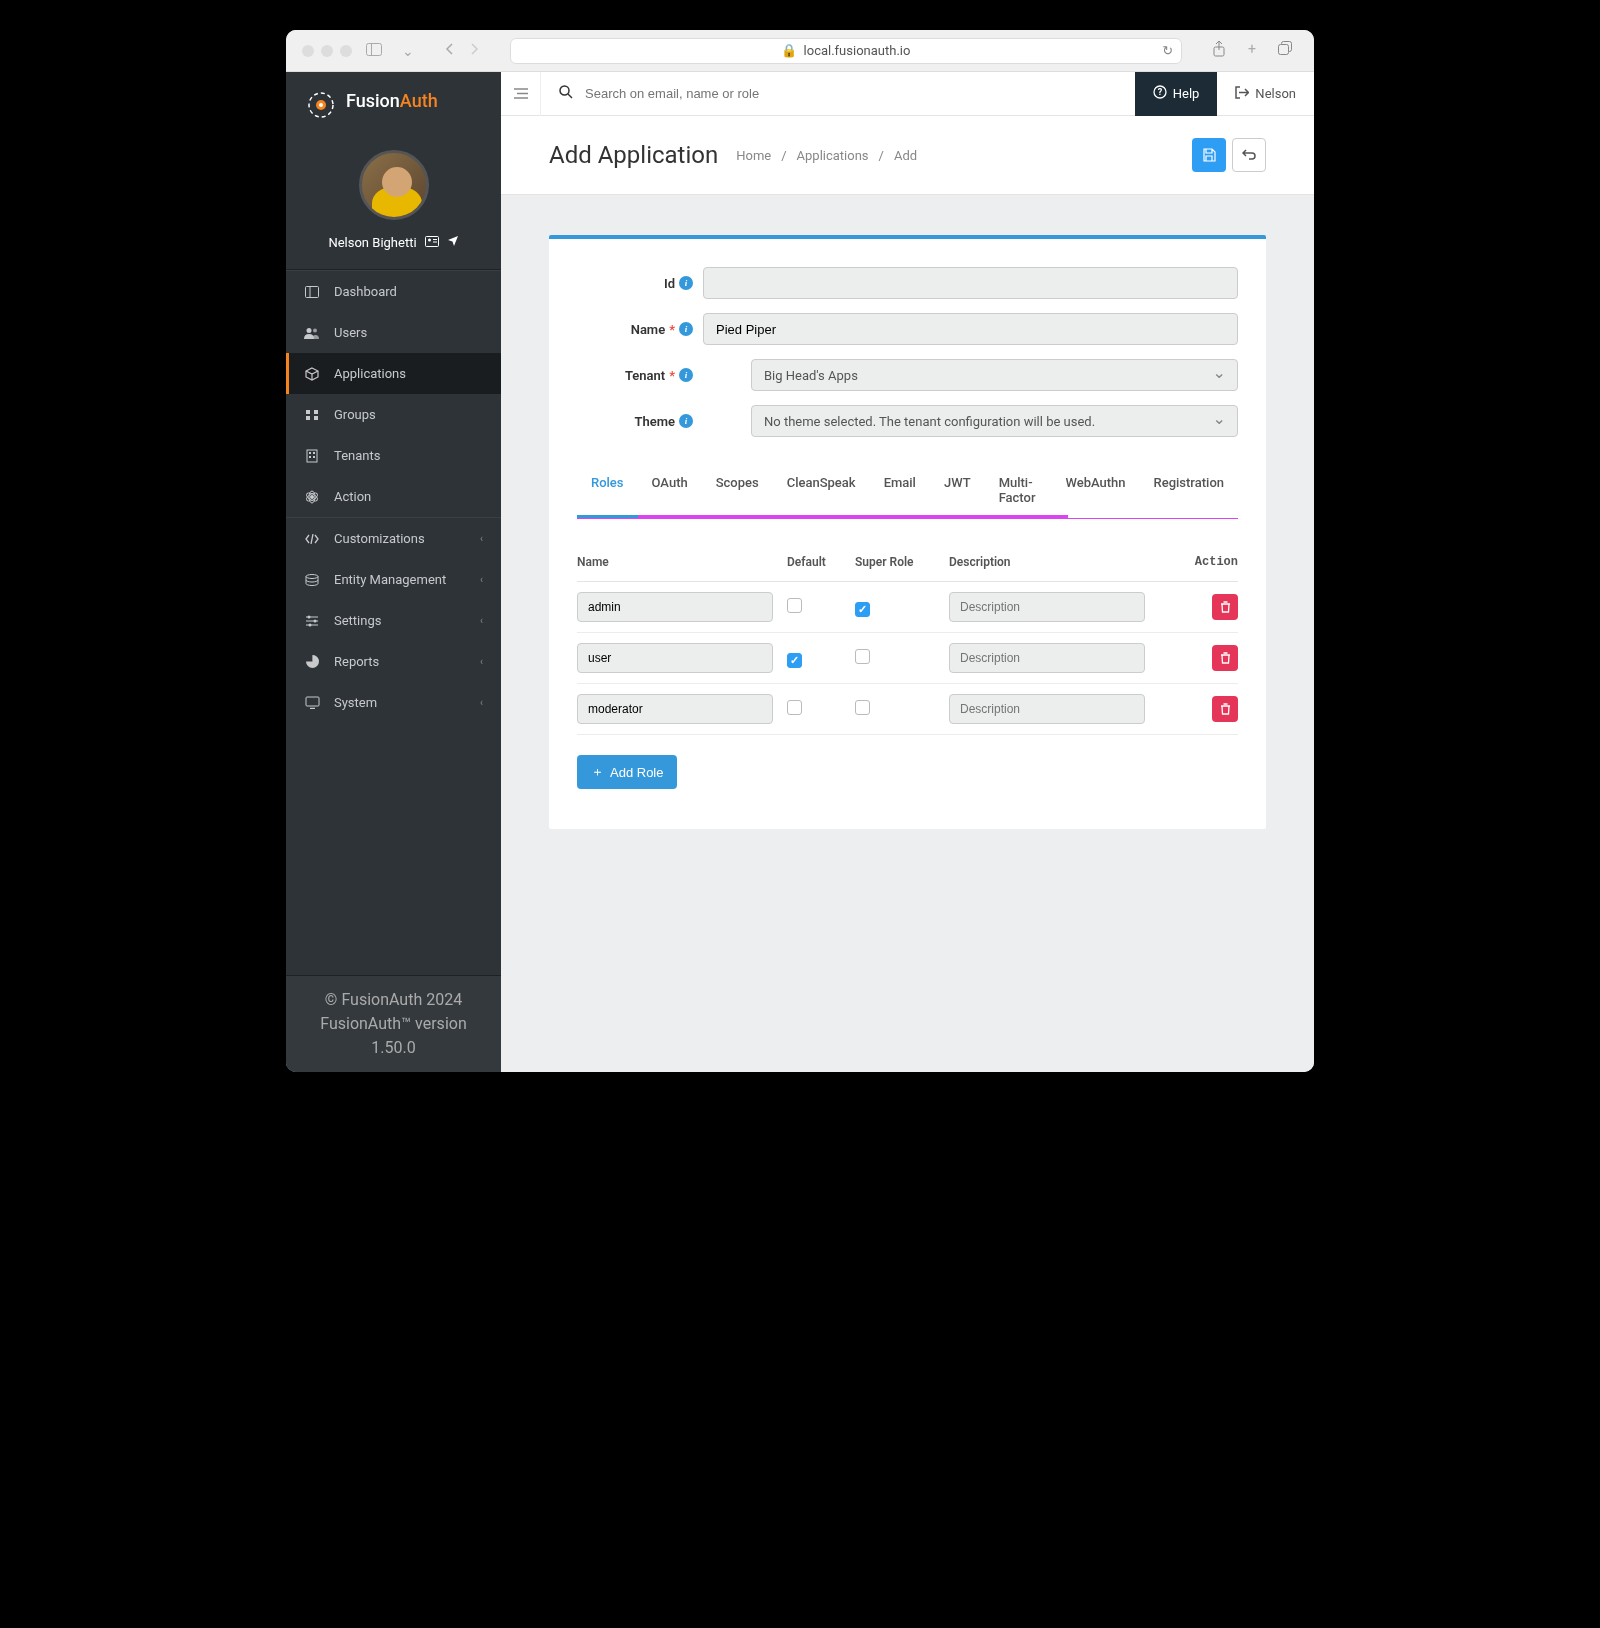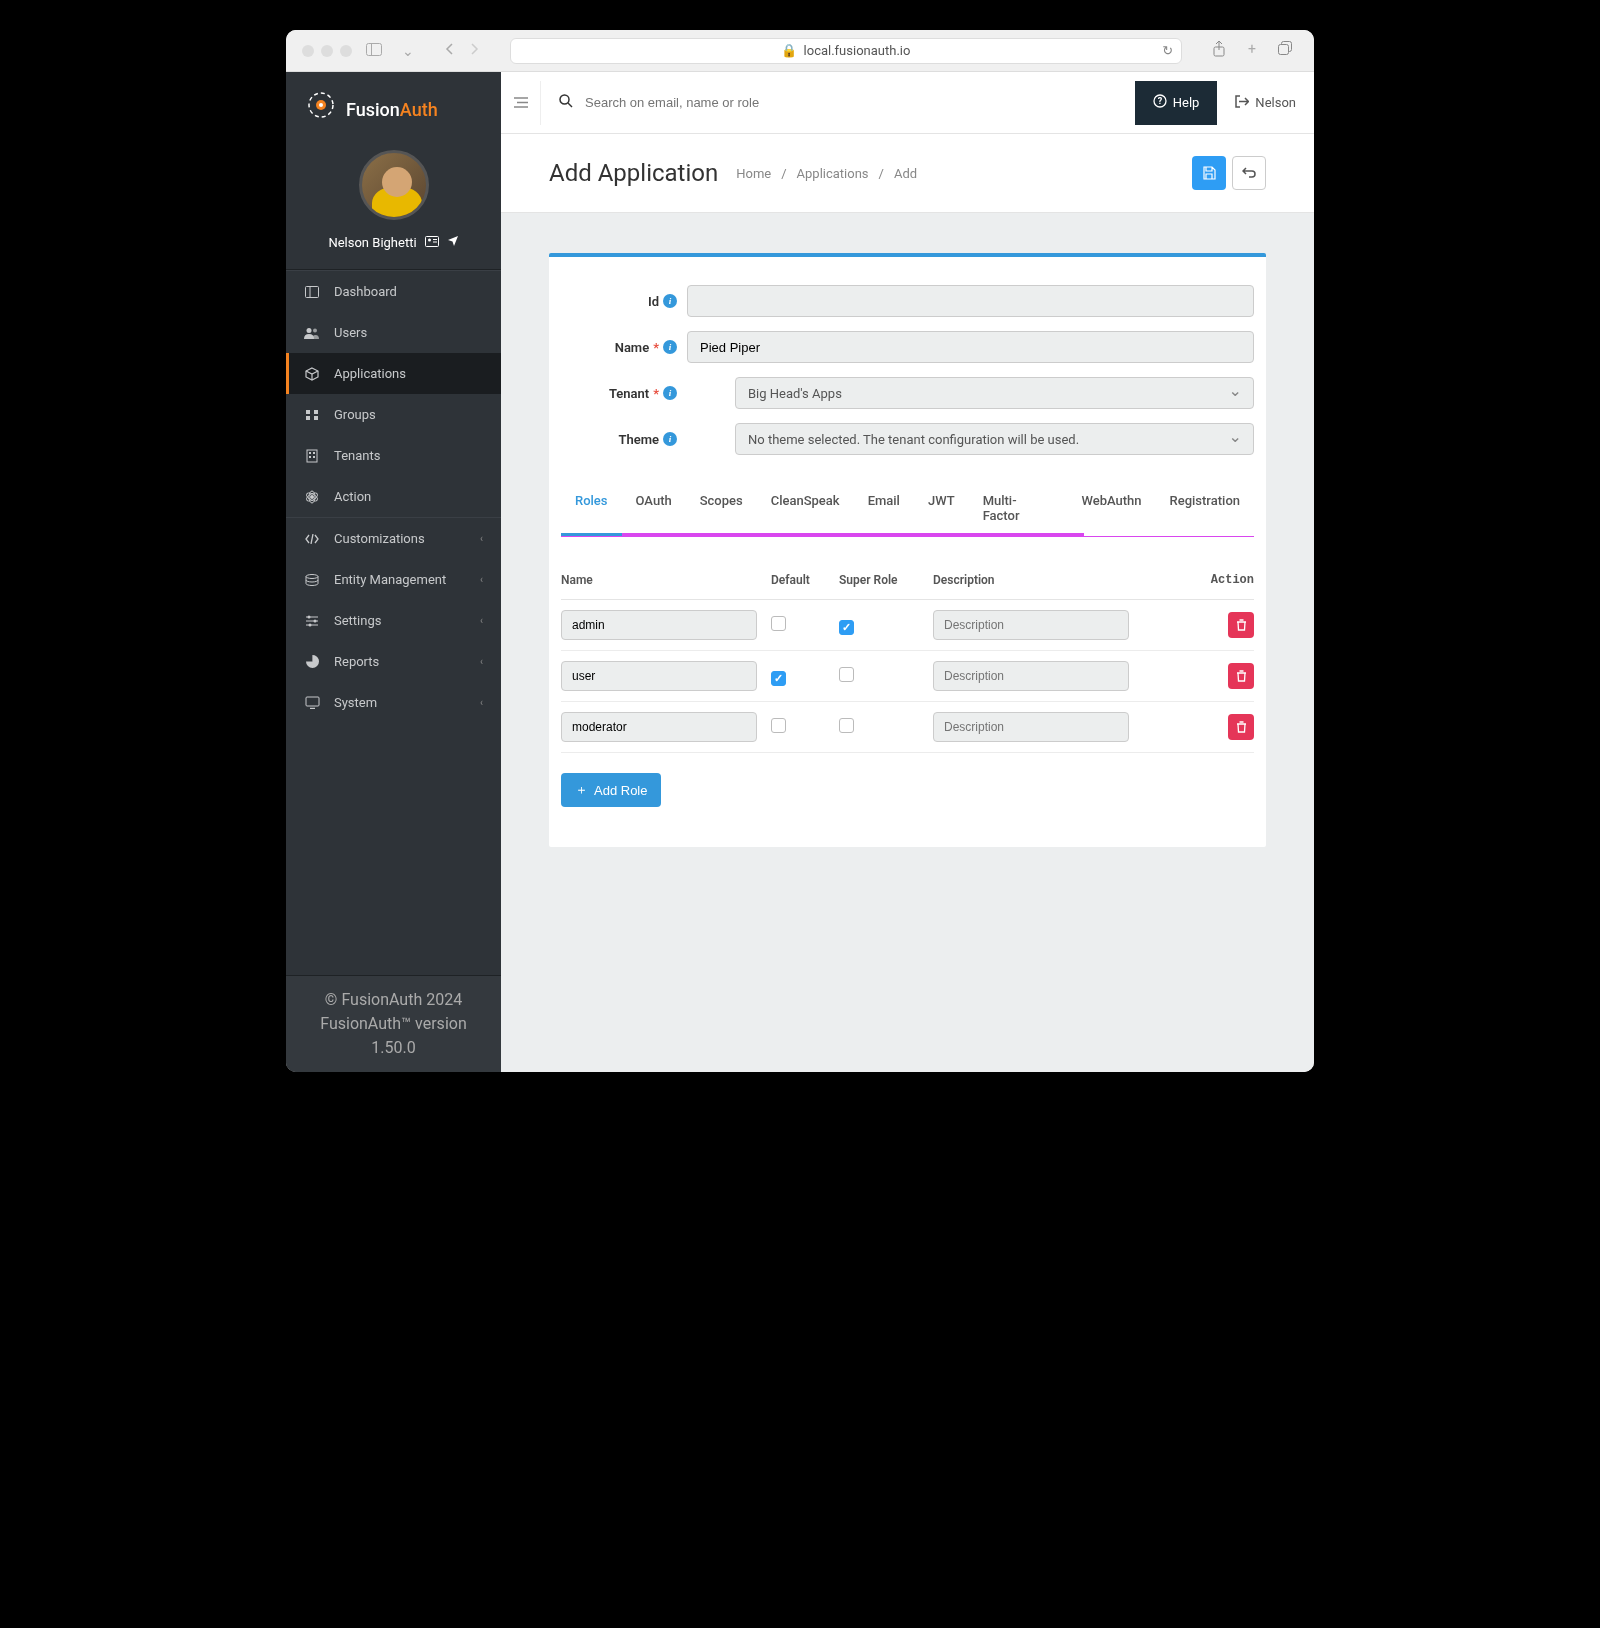--- a/index.html
+++ b/index.html
@@ -8,52 +8,52 @@
 .browser-chrome { background: #f0f0f0; height: 42px; display: flex; align-items: center; padding: 0 16px; gap: 8px; border-bottom: 1px solid #ddd; }
 .traffic-lights { display: flex; gap: 7px; }
 .traffic-light { width: 12px; height: 12px; border-radius: 50%; background: #ddd; }
 .chrome-btn { color: #aaa; font-size: 14px; padding: 2px 6px; }
 .chrome-nav { display: flex; gap: 4px; margin-left: 10px; }
 .url-bar { flex: 1; background: #fff; border: 1px solid #ddd; border-radius: 6px; height: 26px; display: flex; align-items: center; justify-content: center; margin: 0 16px; font-size: 13px; color: #555; gap: 6px; position: relative; }
 .url-refresh { position: absolute; right: 8px; color: #888; }
 .chrome-right { display: flex; gap: 10px; color: #888; }
 .app-container { display: flex; height: 1000px; }
 .sidebar { width: 215px; background: #2e3338; color: #c7c9cb; display: flex; flex-direction: column; }
-.logo-area { padding: 18px 20px; display: flex; align-items: flex-end; gap: 10px; }
+.logo-area { padding: 18px 20px; display: flex; align-items: flex-start; gap: 10px; }
 .logo-svg { flex-shrink: 0; }
 .logo-text { font-size: 18px; font-weight: 500; color: #fff; }
 .logo-text .auth { color: #f58320; }
 .profile-area { text-align: center; padding: 12px 14px 18px; border-bottom: 1px solid #1e2225; }
 .avatar { width: 70px; height: 70px; border-radius: 50%; border: 3px solid #555; margin: 0 auto 12px; background: linear-gradient(135deg, #8b6f47, #5a4530); position: relative; overflow: hidden; }
 .avatar::after { content: ""; position: absolute; width: 30px; height: 30px; background: #d4a574; border-radius: 50%; top: 14px; left: 20px; }
 .avatar::before { content: ""; position: absolute; width: 50px; height: 40px; background: #e8b800; border-radius: 40% 40% 0 0; bottom: -10px; left: 10px; }
 .profile-name { font-size: 13px; color: #fff; display: inline-flex; align-items: center; gap: 8px; }
 .nav-section { border-top: 1px solid #3a3f45; }
 .nav-item { display: flex; align-items: center; padding: 13px 18px; font-size: 13px; cursor: pointer; gap: 14px; position: relative; }
 .nav-item.active { background: #1a1d20; border-left: 3px solid #f58320; padding-left: 15px; }
 .nav-icon { width: 16px; display: flex; justify-content: center; font-size: 14px; }
 .nav-chevron { margin-left: auto; font-size: 10px; color: #888; }
 .sidebar-footer { margin-top: auto; padding: 12px; text-align: center; font-size: 16px; background: #34393e; color: #aaa; line-height: 1.5; border-top: 1px solid #1e2225; }
 .main-area { flex: 1; background: #eceeef; display: flex; flex-direction: column; }
-.topbar { background: #fff; height: 62px; display: flex; align-items: center; border-bottom: 1px solid #e4e4e4; }
+.topbar { background: #fff; height: 44px; display: flex; align-items: center; border-bottom: 1px solid #e4e4e4; }
 .hamburger { width: 40px; height: 44px; display: flex; align-items: center; justify-content: center; border-right: 1px solid #eee; color: #888; cursor: pointer; }
 .search-area { flex: 1; display: flex; align-items: center; padding: 0 18px; gap: 12px; }
 .search-input { border: none; outline: none; font-size: 13px; flex: 1; }
 .help-btn { background: #1c2b36; color: #fff; height: 44px; padding: 0 18px; display: flex; align-items: center; gap: 6px; font-size: 13px; cursor: pointer; }
 .logout-btn { height: 44px; padding: 0 18px; display: flex; align-items: center; gap: 6px; font-size: 13px; color: #555; cursor: pointer; }
 .page-header { background: #fff; padding: 22px 48px; display: flex; align-items: center; border-bottom: 1px solid #e4e4e4; }
 .page-title { font-size: 24px; font-weight: 400; color: #333; margin-right: 18px; }
 .breadcrumb { font-size: 13px; color: #888; display: flex; gap: 10px; }
 .breadcrumb a { color: #888; text-decoration: none; }
 .header-actions { margin-left: auto; display: flex; gap: 6px; }
 .btn-icon { width: 34px; height: 34px; border-radius: 4px; display: flex; align-items: center; justify-content: center; cursor: pointer; font-size: 14px; }
 .btn-save { background: #2e9df4; color: #fff; }
 .btn-back { background: #fff; border: 1px solid #ccc; color: #555; }
 .content-area { padding: 40px 48px; }
-.panel { background: #fff; border-top: 4px solid #3498db; border-radius: 2px; padding: 28px 12px 40px; }
+.panel { background: #fff; border-top: 4px solid #3498db; border-radius: 2px; padding: 28px 28px 40px; }
 .form-row { display: flex; align-items: center; margin-bottom: 14px; }
 .form-label { width: 126px; text-align: right; font-size: 13px; color: #333; font-weight: 600; padding-right: 10px; display: flex; justify-content: flex-end; align-items: center; gap: 4px; }
 .required { color: #e74c3c; }
 .info-icon { width: 14px; height: 14px; background: #3498db; border-radius: 50%; color: #fff; font-size: 9px; display: inline-flex; align-items: center; justify-content: center; font-style: italic; font-weight: bold; font-family: Georgia, serif; }
 .form-input { flex: 1; height: 32px; border: 1px solid #ccc; border-radius: 4px; padding: 0 12px; font-size: 13px; background: #eceeee; }
 .form-select { flex: 1; height: 32px; border: 1px solid #ccc; border-radius: 4px; padding: 0 12px; font-size: 13px; background: #eceeee; appearance: none; position: relative; display: flex; align-items: center; color: #555; }
 .select-wrap { flex: 1; position: relative; margin-left: 48px; }
 .select-wrap::after { content: "⌄"; position: absolute; right: 12px; top: 4px; color: #888; font-size: 16px; pointer-events: none; }
 .tabs-wrap { margin-top: 28px; border-bottom: 4px solid #d946ef; display: flex; position: relative; justify-content: space-between; }
 .tabs-wrap::after { content:""; position: absolute; bottom: -3px; right: 0; width: 170px; height: 3px; background: #fff; }

